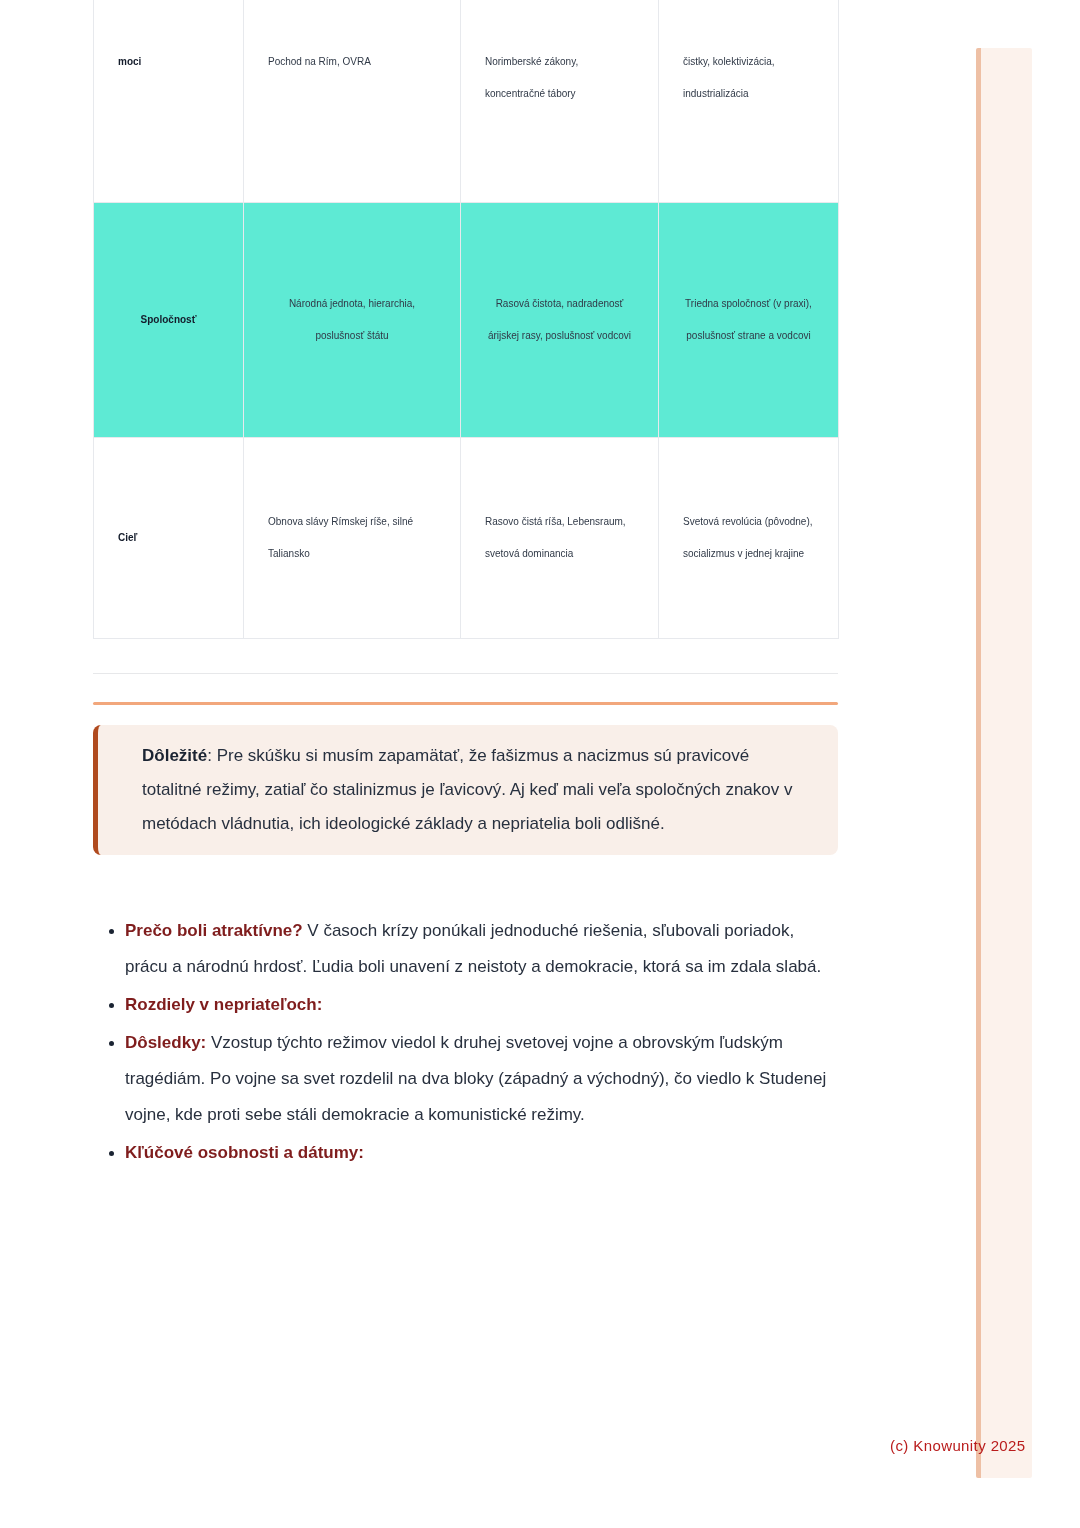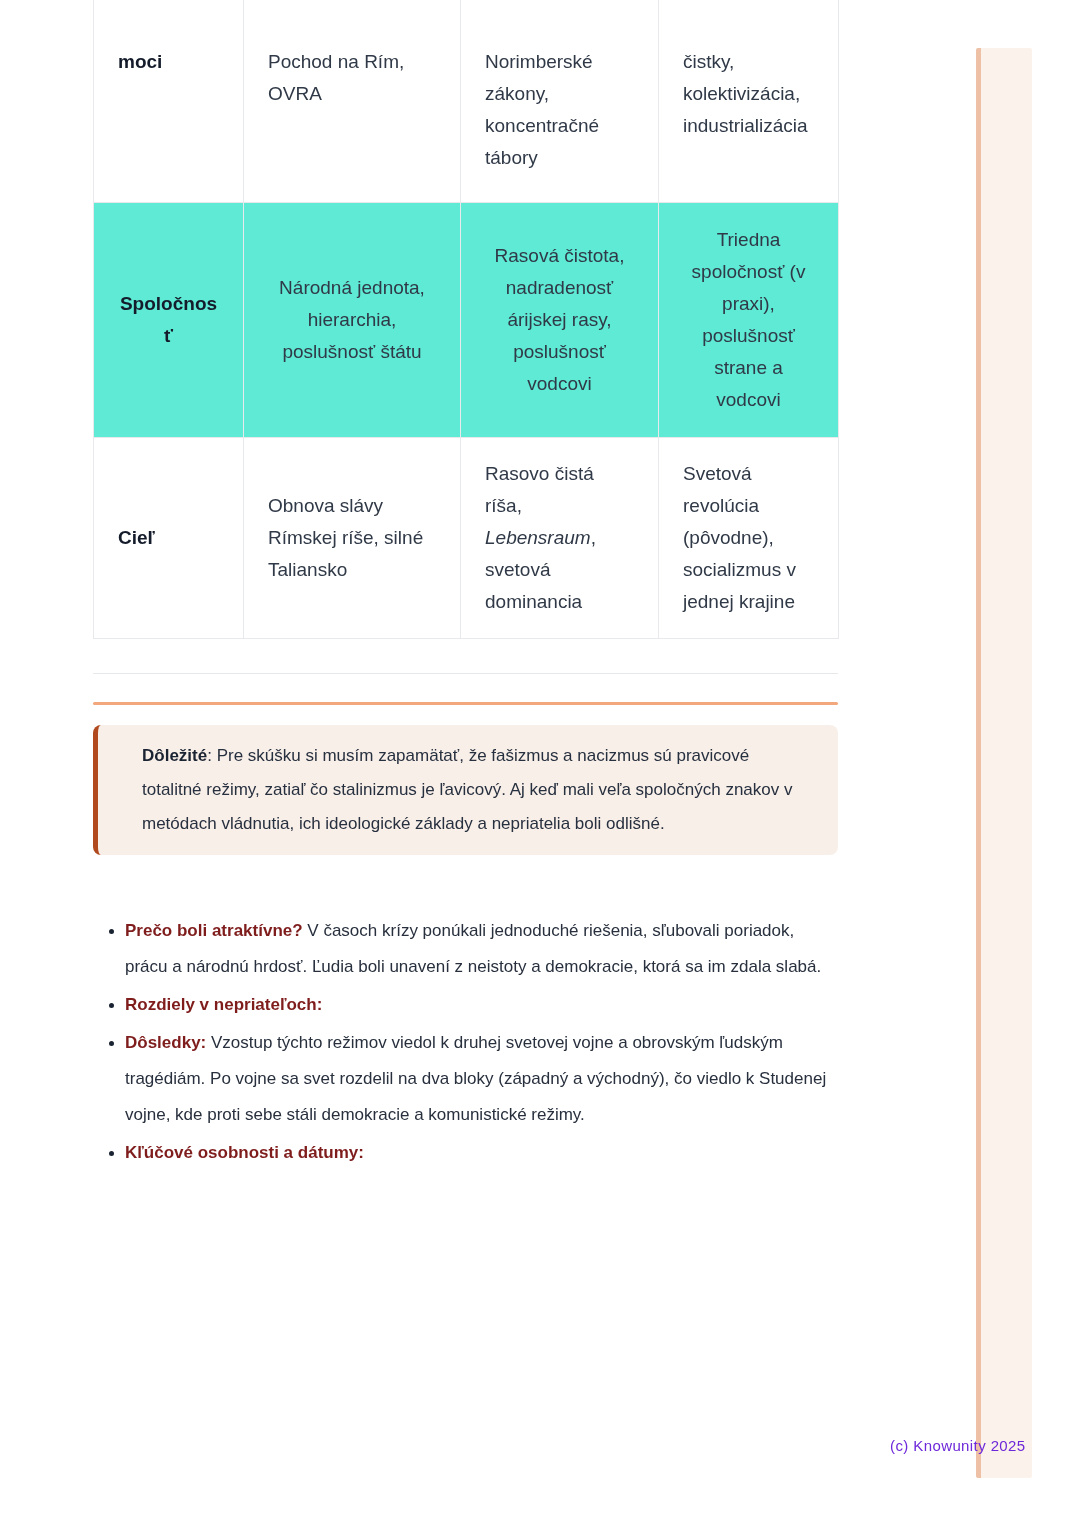--- a/index.html
+++ b/index.html
@@ -16,38 +16,38 @@
     position: absolute;
     left: 93px; top: 0;
     width: 745px;
   }
 
   
   table.cmp {
     border-collapse: collapse;
     table-layout: fixed;
     width: 745px;
-    font-size: 19px;
+    font-size: 10px;
     line-height: 32px;
     color: #303947;
   }
   table.cmp td {
     border: 1px solid #e7e9ed;
     padding: 20px 24px;
     vertical-align: middle;
     word-wrap: break-word;
   }
   table.cmp tr.cut td { border-top: 0; vertical-align: top; padding-top: 46px; }
   table.cmp tr.r1 { height: 202px; }
   table.cmp tr.r2 { height: 235px; }
   table.cmp tr.r3 { height: 201px; }
   table.cmp tr.alt td { background: #5eead4; text-align: center; }
   table.cmp td.rowhead { font-weight: 700; color: #141c2b; }
   .col-h { width: 150px; } .col-1 { width: 217px; } .col-2 { width: 198px; } .col-3 { width: 180px; }
-  .it { font-style: italic; }
+  .it { }
 
   
   .divider {
     margin-top: 34px;
     border: 0;
     border-top: 1px solid #e7e8ea;
     height: 0;
   }
   h2.sec-title {
     margin: 26px 0 0 0;
@@ -105,21 +105,21 @@
     border-radius: 2px;
     box-sizing: border-box;
     z-index: 1;
   }
   .watermark {
     position: absolute;
     top: 1437px;
     left: 890px;
     width: 125px;
     font-size: 15px;
-    color: #6d28d9;
+    color: #b91c1c;
     letter-spacing: 0.4px;
     z-index: 2;
     white-space: nowrap;
   }
 </style>
 </head>
 <body>
 
 <div class="content">
 

